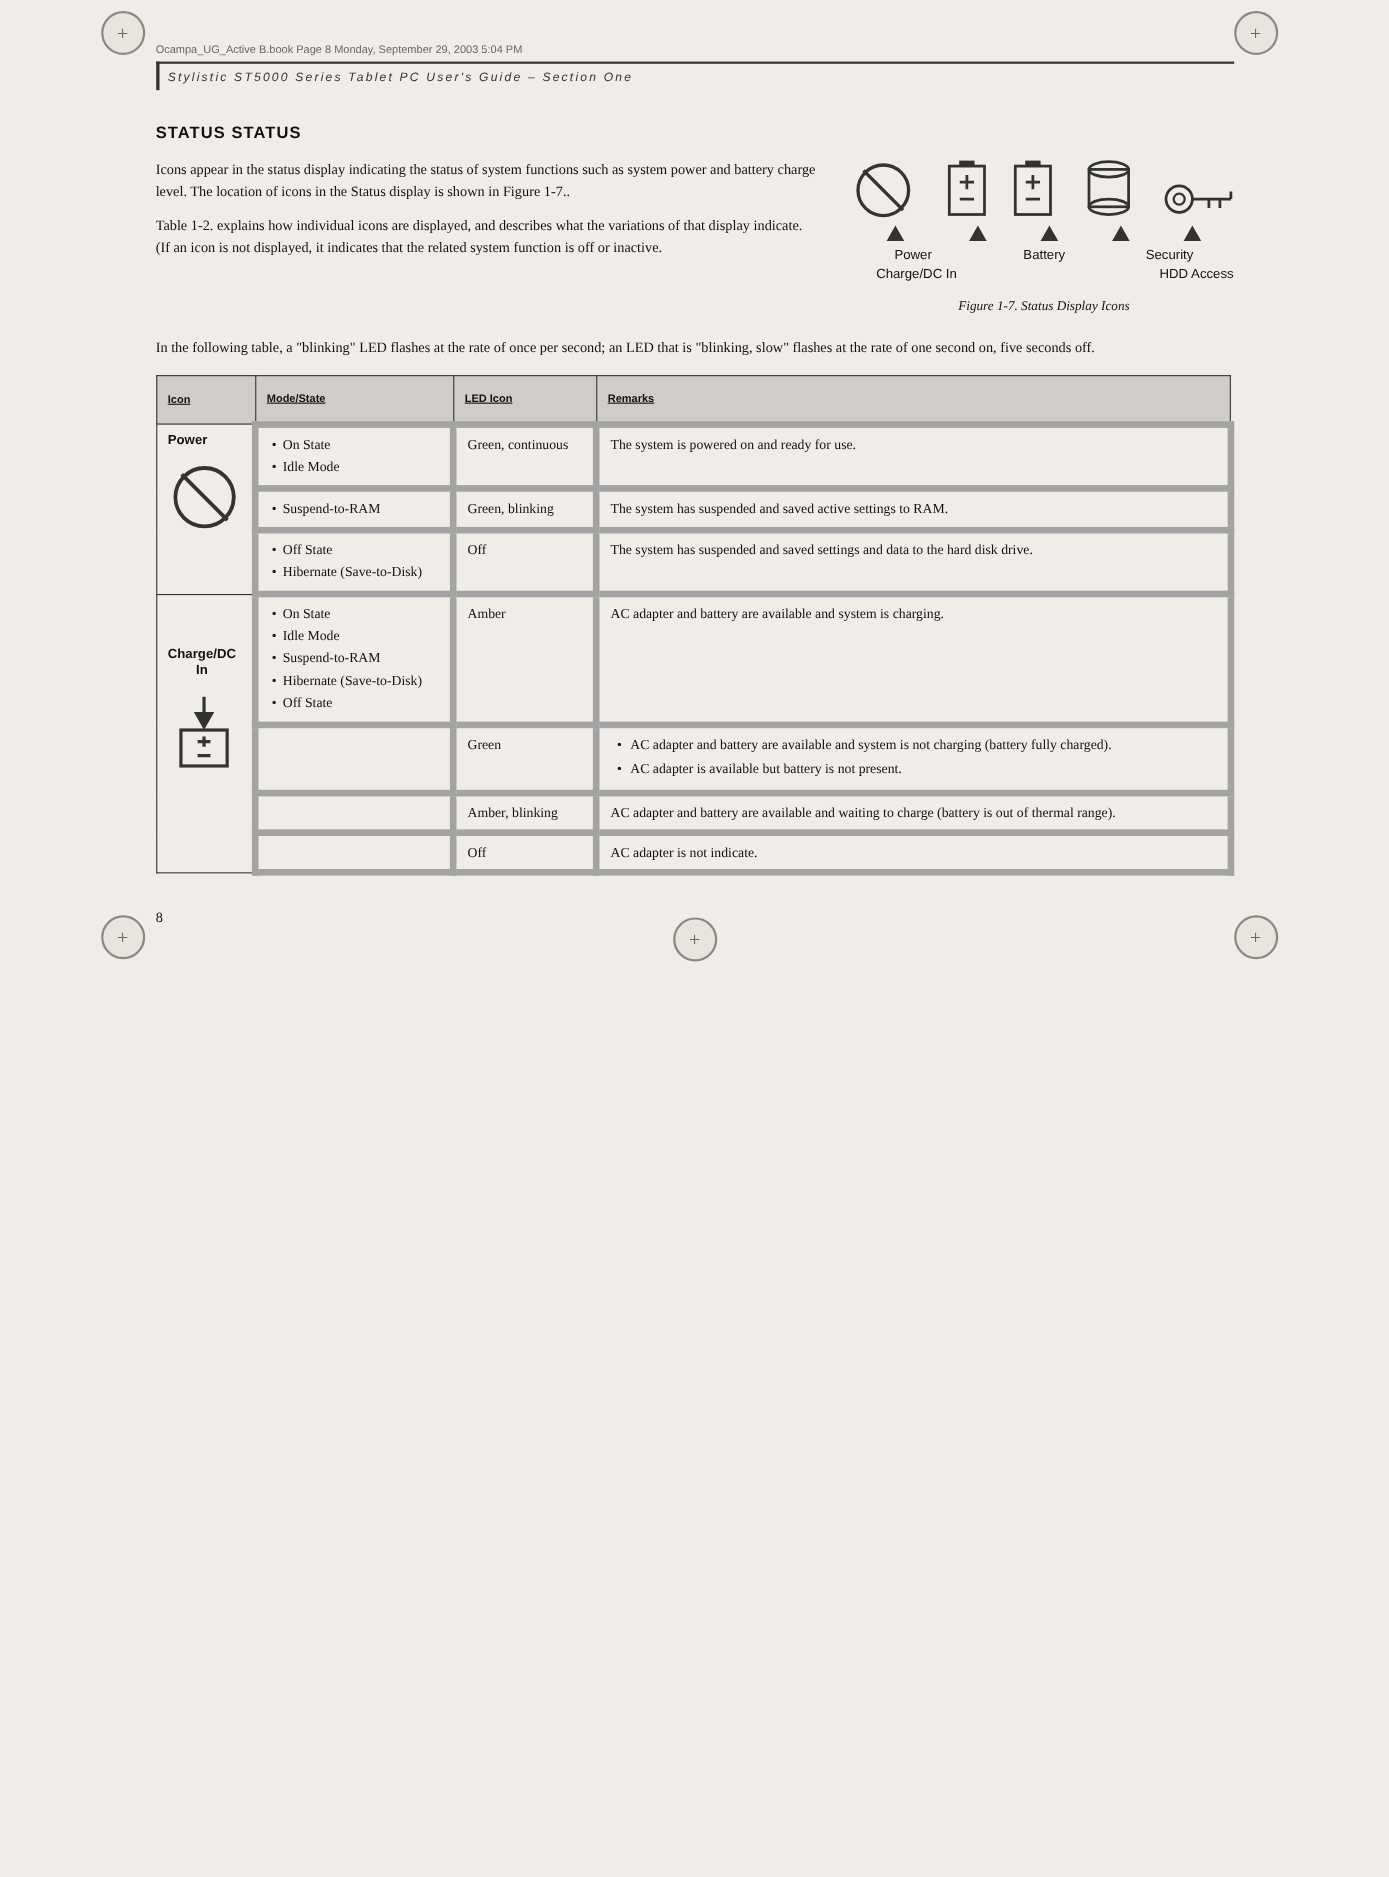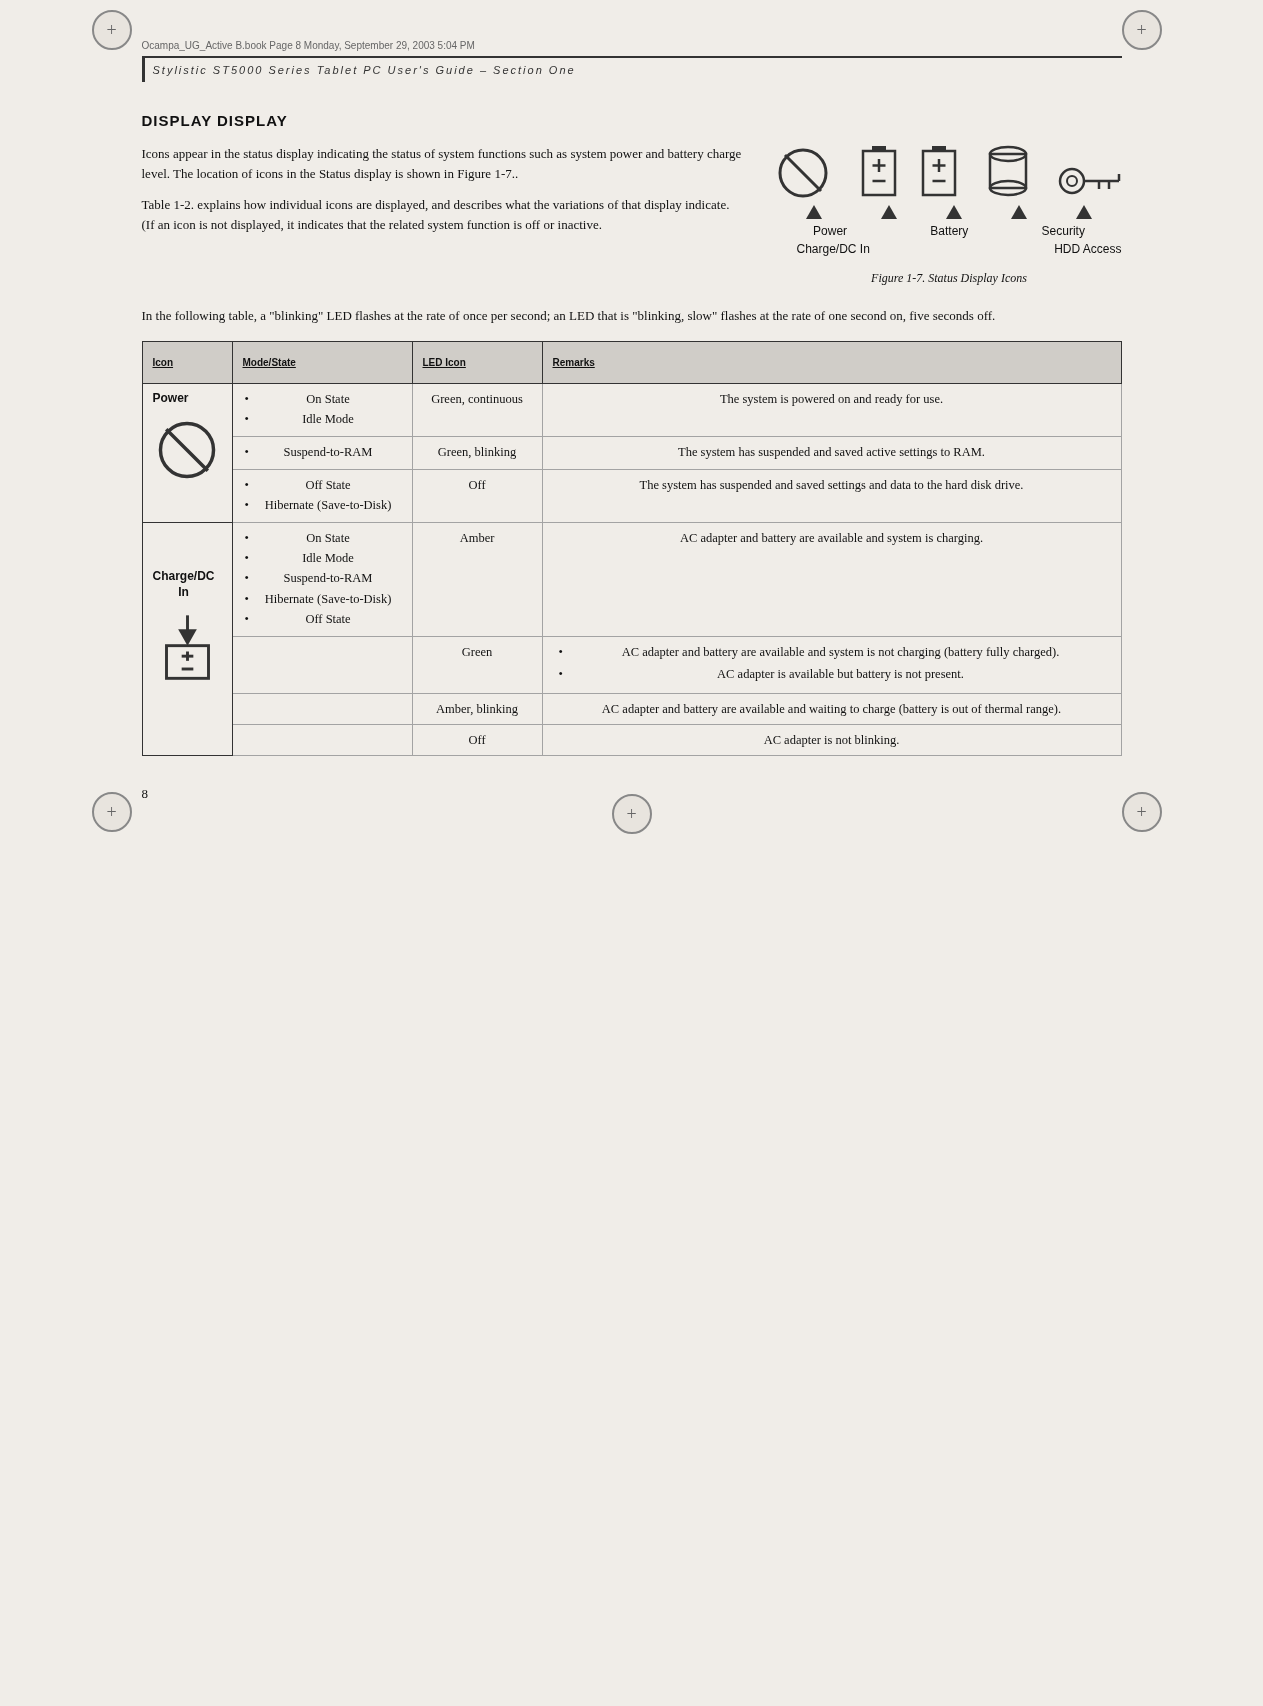--- a/index.html
+++ b/index.html
@@ -145,25 +145,24 @@
       border: 1px solid #333;
       padding: 15px 10px;
       text-align: left;
       font-family: Arial, sans-serif;
       font-size: 10px;
       font-weight: bold;
       text-decoration: underline;
     }
 
     .status-table td {
-      border: 1px solid #a3a3a3;
+      border: 6px solid #a3a3a3;
       padding: 6px 10px;
       vertical-align: top;
       line-height: 1.45;
-      text-align: center;
     }
 
     .col-icon { width: 90px; }
     .col-mode { width: 180px; }
     .col-led { width: 130px; }
     .col-remarks { width: auto; }
 
     .icon-cell {
       display: flex;
       flex-direction: column;
@@ -267,21 +266,21 @@
   </div>
 
   <div class="content-area">
 
     <div class="file-info">Ocampa_UG_Active B.book  Page 8  Monday, September 29, 2003  5:04 PM</div>
 
     <div class="header-bar">
       <span>Stylistic ST5000 Series Tablet PC User's Guide – Section One</span>
     </div>
 
-    <div class="section-title">DISPLAY DISPLAY</div>
+    <div class="section-title">STATUS STATUS</div>
 
     <div class="intro-section">
 
       <div class="intro-text">
         <p>Icons appear in the status display indicating the status of system functions such as system power and battery charge level. The location of icons in the Status display is shown in Figure 1-7..</p>
         <p>Table 1-2. explains how individual icons are displayed, and describes what the variations of that display indicate. (If an icon is not displayed, it indicates that the related system function is off or inactive.</p>
       </div>
 
       <div class="icons-display">
         <div class="icons-and-arrows">
@@ -487,21 +486,21 @@
 
         <tr>
           <td></td>
           <td>Amber, blinking</td>
           <td>AC adapter and battery are available and waiting to charge (battery is out of thermal range).</td>
         </tr>
 
         <tr>
           <td></td>
           <td>Off</td>
-          <td>AC adapter is not blinking.</td>
+          <td>AC adapter is not indicate.</td>
         </tr>
 
       </tbody>
     </table>
 
     <div class="page-number">8</div>
 
   </div>
 </div>
 

